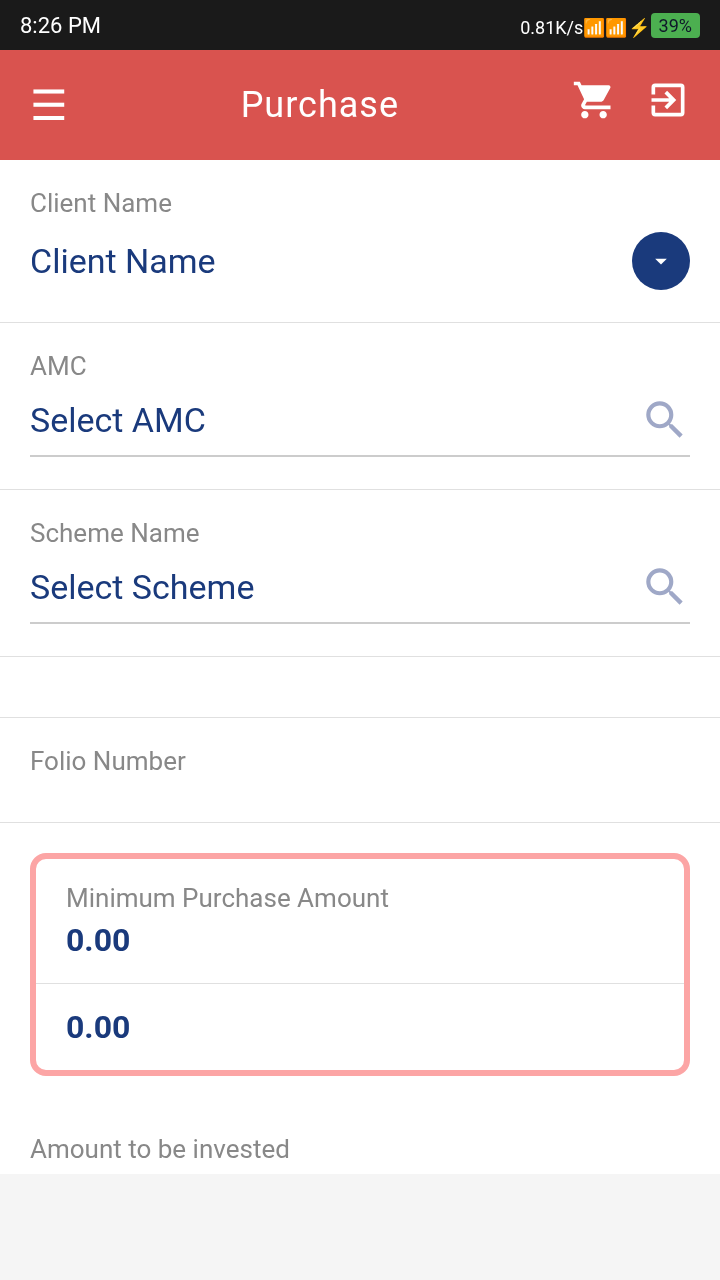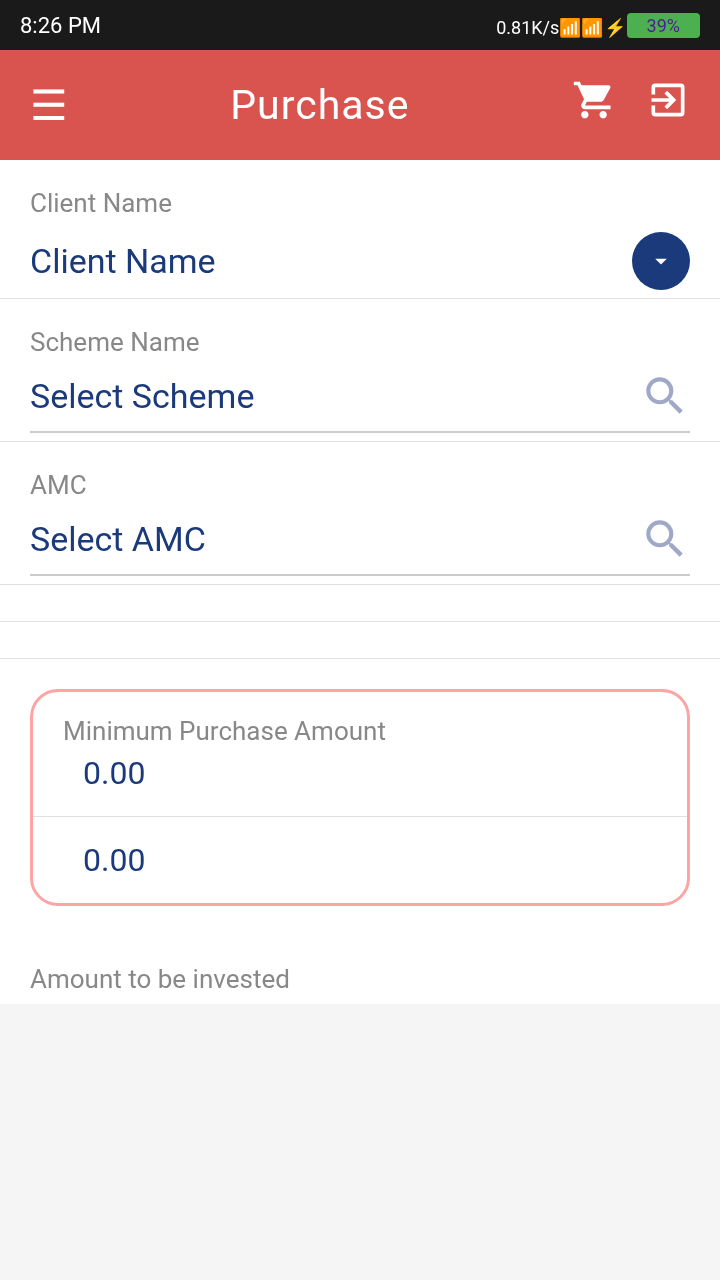--- a/index.html
+++ b/index.html
@@ -36,21 +36,21 @@
       height: 110px;
       background: #d9534f;
       display: flex;
       align-items: center;
       justify-content: space-between;
       padding: 0 30px;
     }
 
     .app-bar-title {
       color: white;
-      font-size: 41px;
+      font-size: 36px;
       font-weight: 400;
       letter-spacing: 1px;
     }
 
     .app-bar-left { display: flex; align-items: center; }
     .app-bar-right { display: flex; align-items: center; gap: 30px; }
 
     .hamburger-icon {
       color: white;
       font-size: 42px;
@@ -64,21 +64,21 @@
     }
 
     
     .content {
       background: #ffffff;
       padding: 0;
     }
 
     
     .field-group {
-      padding: 28px 30px 8px 30px;
+      padding: 28px 30px 32px 30px;
       border-bottom: 1px solid #e0e0e0;
       background: #ffffff;
     }
 
     .field-label {
       font-size: 26px;
       color: #888;
       margin-bottom: 14px;
       font-weight: 400;
     }
@@ -127,22 +127,22 @@
 
     
     .field-underline {
       border-bottom: 2px solid #ccc;
       margin-top: 10px;
     }
 
     
     .info-card {
       margin: 30px 30px;
-      border: 3px solid #fca5a5;
-      border-radius: 28px;
+      border: 6px solid #fca5a5;
+      border-radius: 16px;
       background: #fff;
       overflow: hidden;
     }
 
     .info-card-row {
       padding: 24px 30px;
     }
 
     .info-card-row + .info-card-row {
       border-top: 1px solid #e0e0e0;
@@ -150,22 +150,21 @@
 
     .info-card-label {
       font-size: 26px;
       color: #888;
       margin-bottom: 8px;
     }
 
     .info-card-value {
       font-size: 32px;
       color: #1a3a7c;
-      font-weight: 400;
-      margin-left: 20px;
+      font-weight: 700;
     }
 
     
     .bottom-field {
       padding: 28px 30px 10px 30px;
       background: #ffffff;
     }
 
     .bottom-field-label {
       font-size: 26px;
@@ -177,21 +176,21 @@
 
 <div class="status-bar">
   <div class="status-bar-left">
     <span>8:26 PM</span>
   </div>
   <div class="status-bar-right">
     <span>0.81K/s</span>
     <span>📶</span>
     <span>📶</span>
     <span>⚡</span>
-    <span style="background:#4caf50; color:#4c1d95; padding:2px 20px; border-radius:4px; font-size:18px;">39%</span>
+    <span style="background:#4caf50; color:#0f172a; padding:2px 8px; border-radius:4px; font-size:18px;">39%</span>
   </div>
 </div>
 
 <div class="app-bar">
   <div class="app-bar-left">
     <span class="hamburger-icon">☰</span>
   </div>
   <span class="app-bar-title">Purchase</span>
   <div class="app-bar-right">
     <span class="cart-icon-btn">
@@ -215,49 +214,50 @@
       <span class="field-value">Client Name</span>
       <div class="dropdown-btn">
         <svg viewBox="0 0 24 24" fill="white">
           <path d="M7 10l5 5 5-5z"></path>
         </svg>
       </div>
     </div>
   </div>
 
   <div class="field-group">
+    <div class="field-label">AMC</div>
+    <div class="field-value-row">
+      <span class="field-value">Select AMC</span>
+      <div class="search-icon-wrapper">
+        <svg viewBox="0 0 24 24" width="50" height="50" fill="#9fa8c7">
+          <path d="M15.5 14h-.79l-.28-.27A6.47 6.47 0 0 0 16 9.5 6.5 6.5 0 1 0 9.5 16a6.47 6.47 0 0 0 4.23-1.57l.27.28v.79l5 4.99L20.49 19zm-6 0C7.01 14 5 11.99 5 9.5S7.01 5 9.5 5 14 7.01 14 9.5 11.99 14 9.5 14z"></path>
+        </svg>
+      </div>
+    </div>
+    <div class="field-underline"></div>
+  </div>
+
+  <div class="field-group">
     <div class="field-label">Scheme Name</div>
     <div class="field-value-row">
       <span class="field-value">Select Scheme</span>
       <div class="search-icon-wrapper">
         <svg viewBox="0 0 24 24" width="50" height="50" fill="#9fa8c7">
           <path d="M15.5 14h-.79l-.28-.27A6.47 6.47 0 0 0 16 9.5 6.5 6.5 0 1 0 9.5 16a6.47 6.47 0 0 0 4.23-1.57l.27.28v.79l5 4.99L20.49 19zm-6 0C7.01 14 5 11.99 5 9.5S7.01 5 9.5 5 14 7.01 14 9.5 11.99 14 9.5 14z"></path>
         </svg>
       </div>
     </div>
     <div class="field-underline"></div>
   </div>
 
   <div class="field-group">
-    <div class="field-label">AMC</div>
-    <div class="field-value-row">
-      <span class="field-value">Select AMC</span>
-      <div class="search-icon-wrapper">
-        <svg viewBox="0 0 24 24" width="50" height="50" fill="#9fa8c7">
-          <path d="M15.5 14h-.79l-.28-.27A6.47 6.47 0 0 0 16 9.5 6.5 6.5 0 1 0 9.5 16a6.47 6.47 0 0 0 4.23-1.57l.27.28v.79l5 4.99L20.49 19zm-6 0C7.01 14 5 11.99 5 9.5S7.01 5 9.5 5 14 7.01 14 9.5 11.99 14 9.5 14z"></path>
-        </svg>
-      </div>
-    </div>
-    <div class="field-underline"></div>
-  </div>
-
-  <div class="field-group">
-  </div>
-
-  <div class="field-group">
+  </div>
+
+  <div class="field-group">
+    <div class="field-label">Folio Number</div>
   </div>
 
   <div class="info-card">
     <div class="info-card-row">
       <div class="info-card-label">Minimum Purchase Amount</div>
       <div class="info-card-value">0.00</div>
     </div>
     <div class="info-card-row">
       <div class="info-card-value">0.00</div>
     </div>

